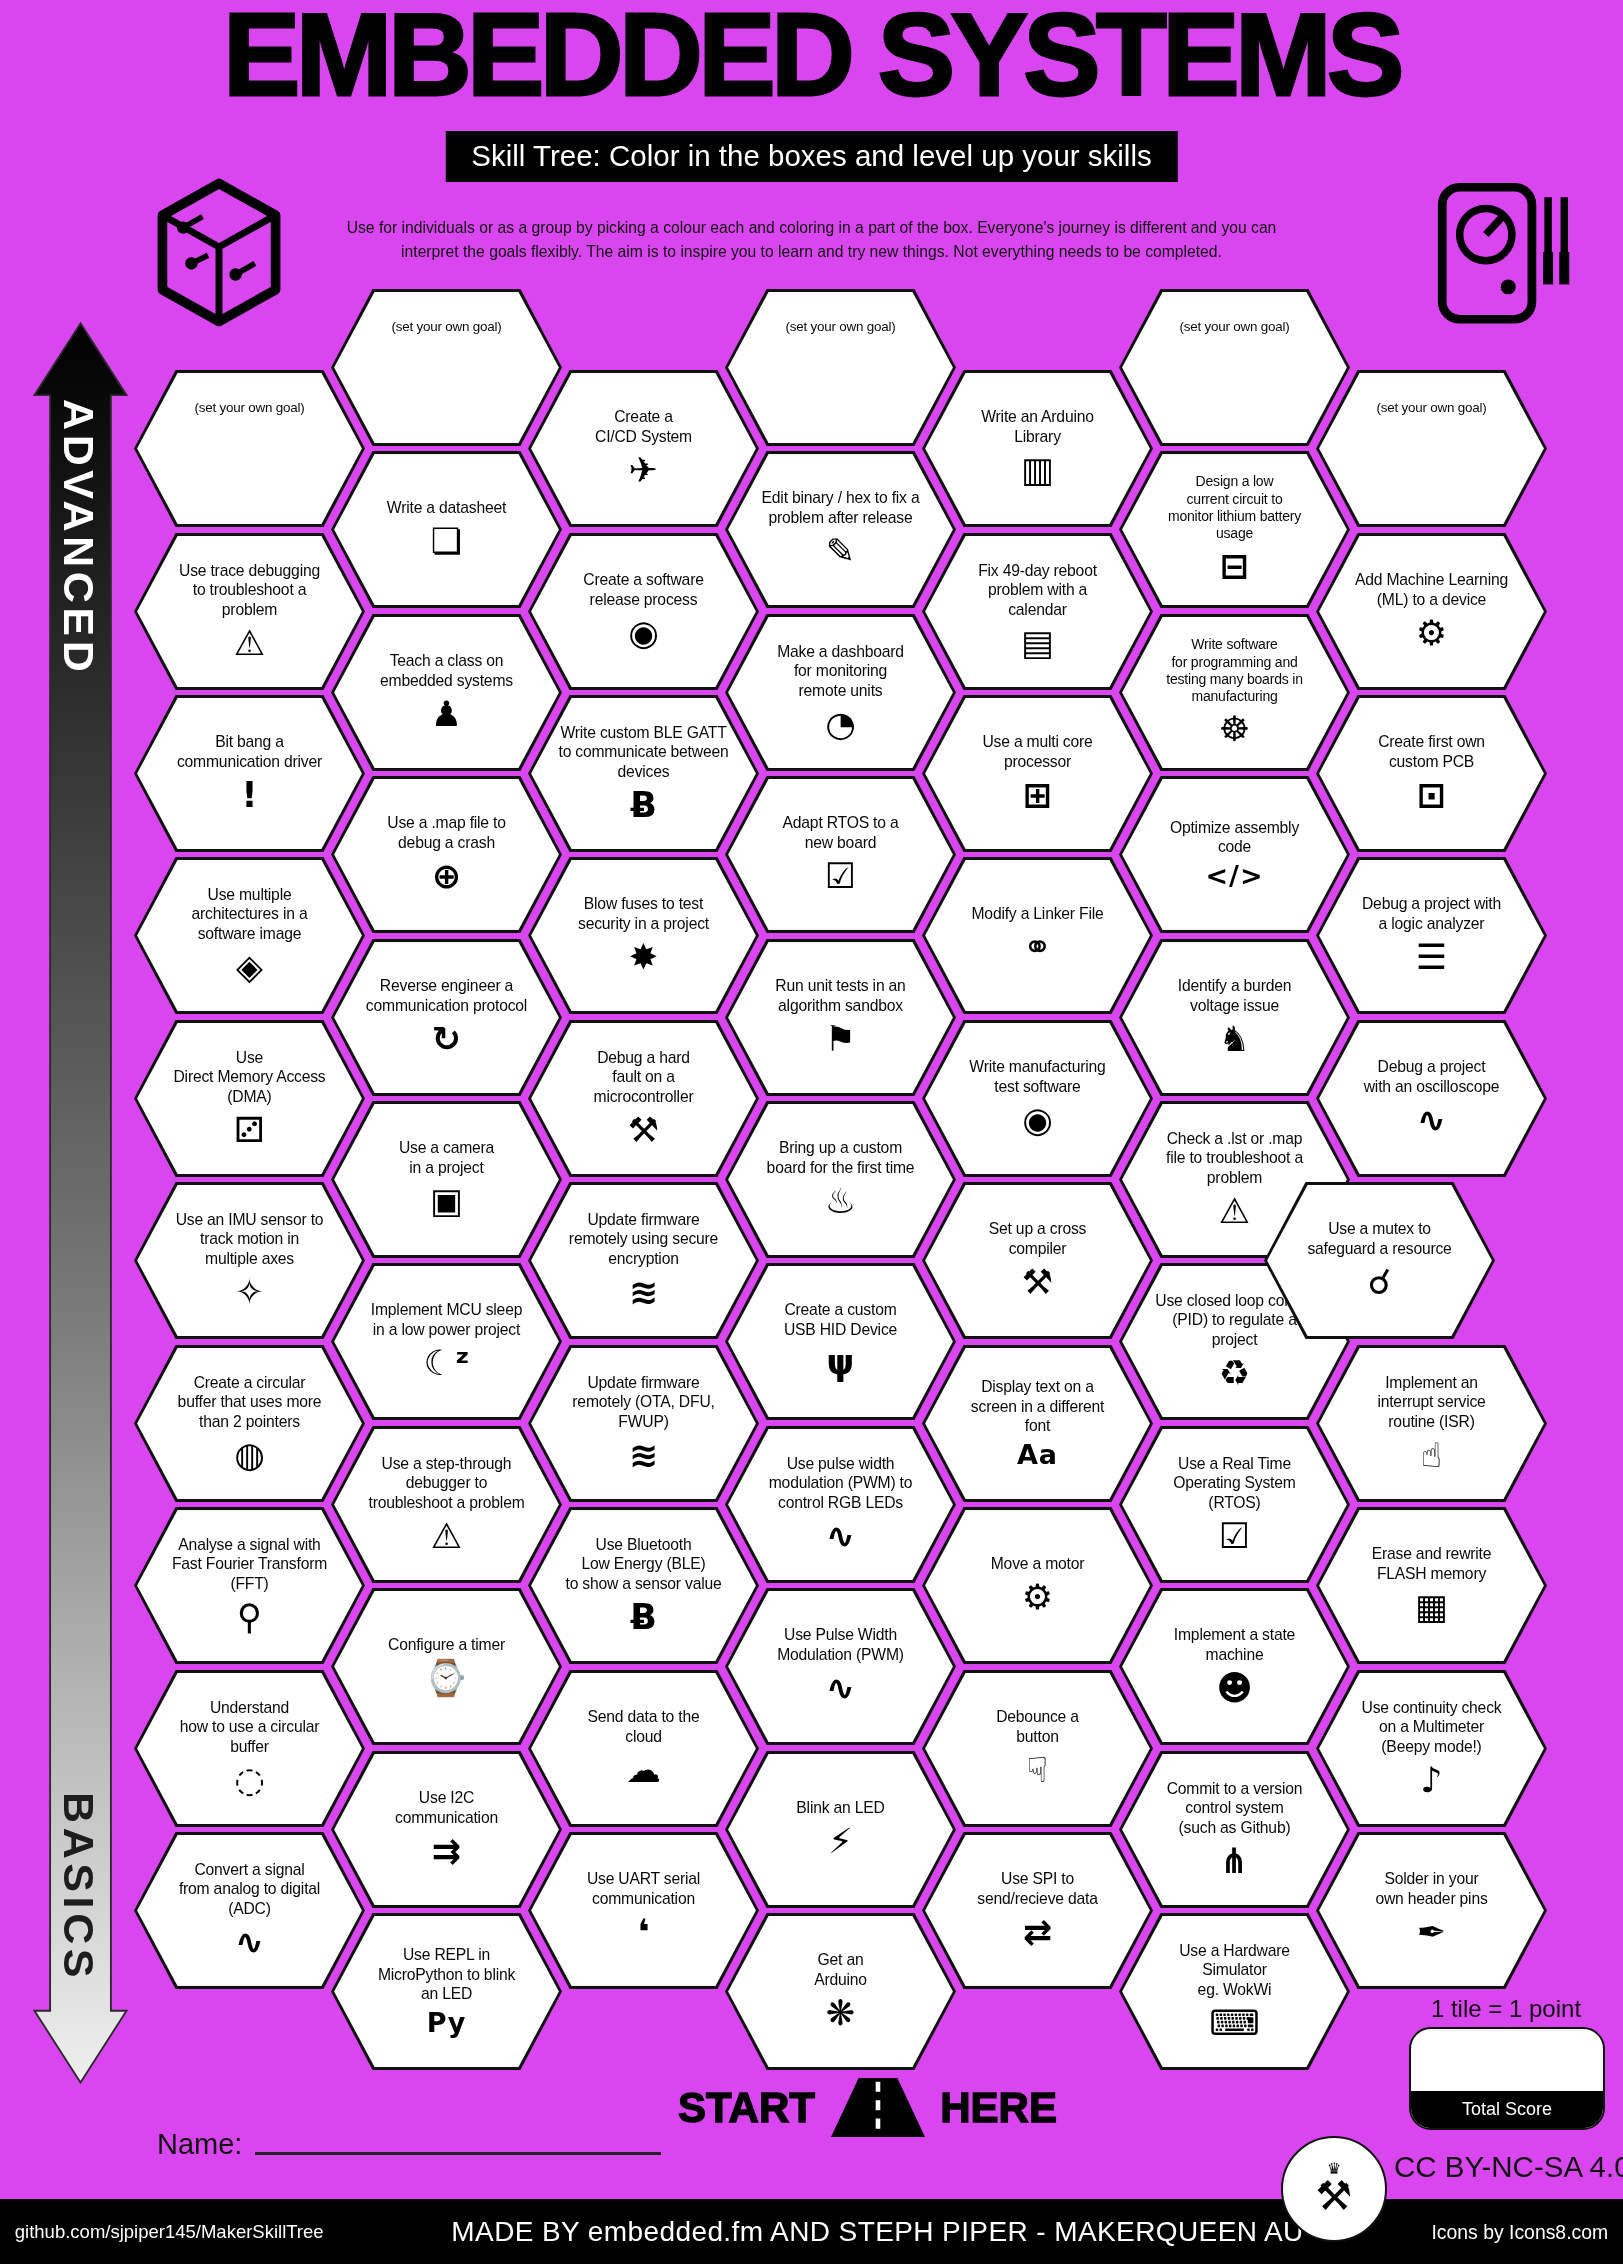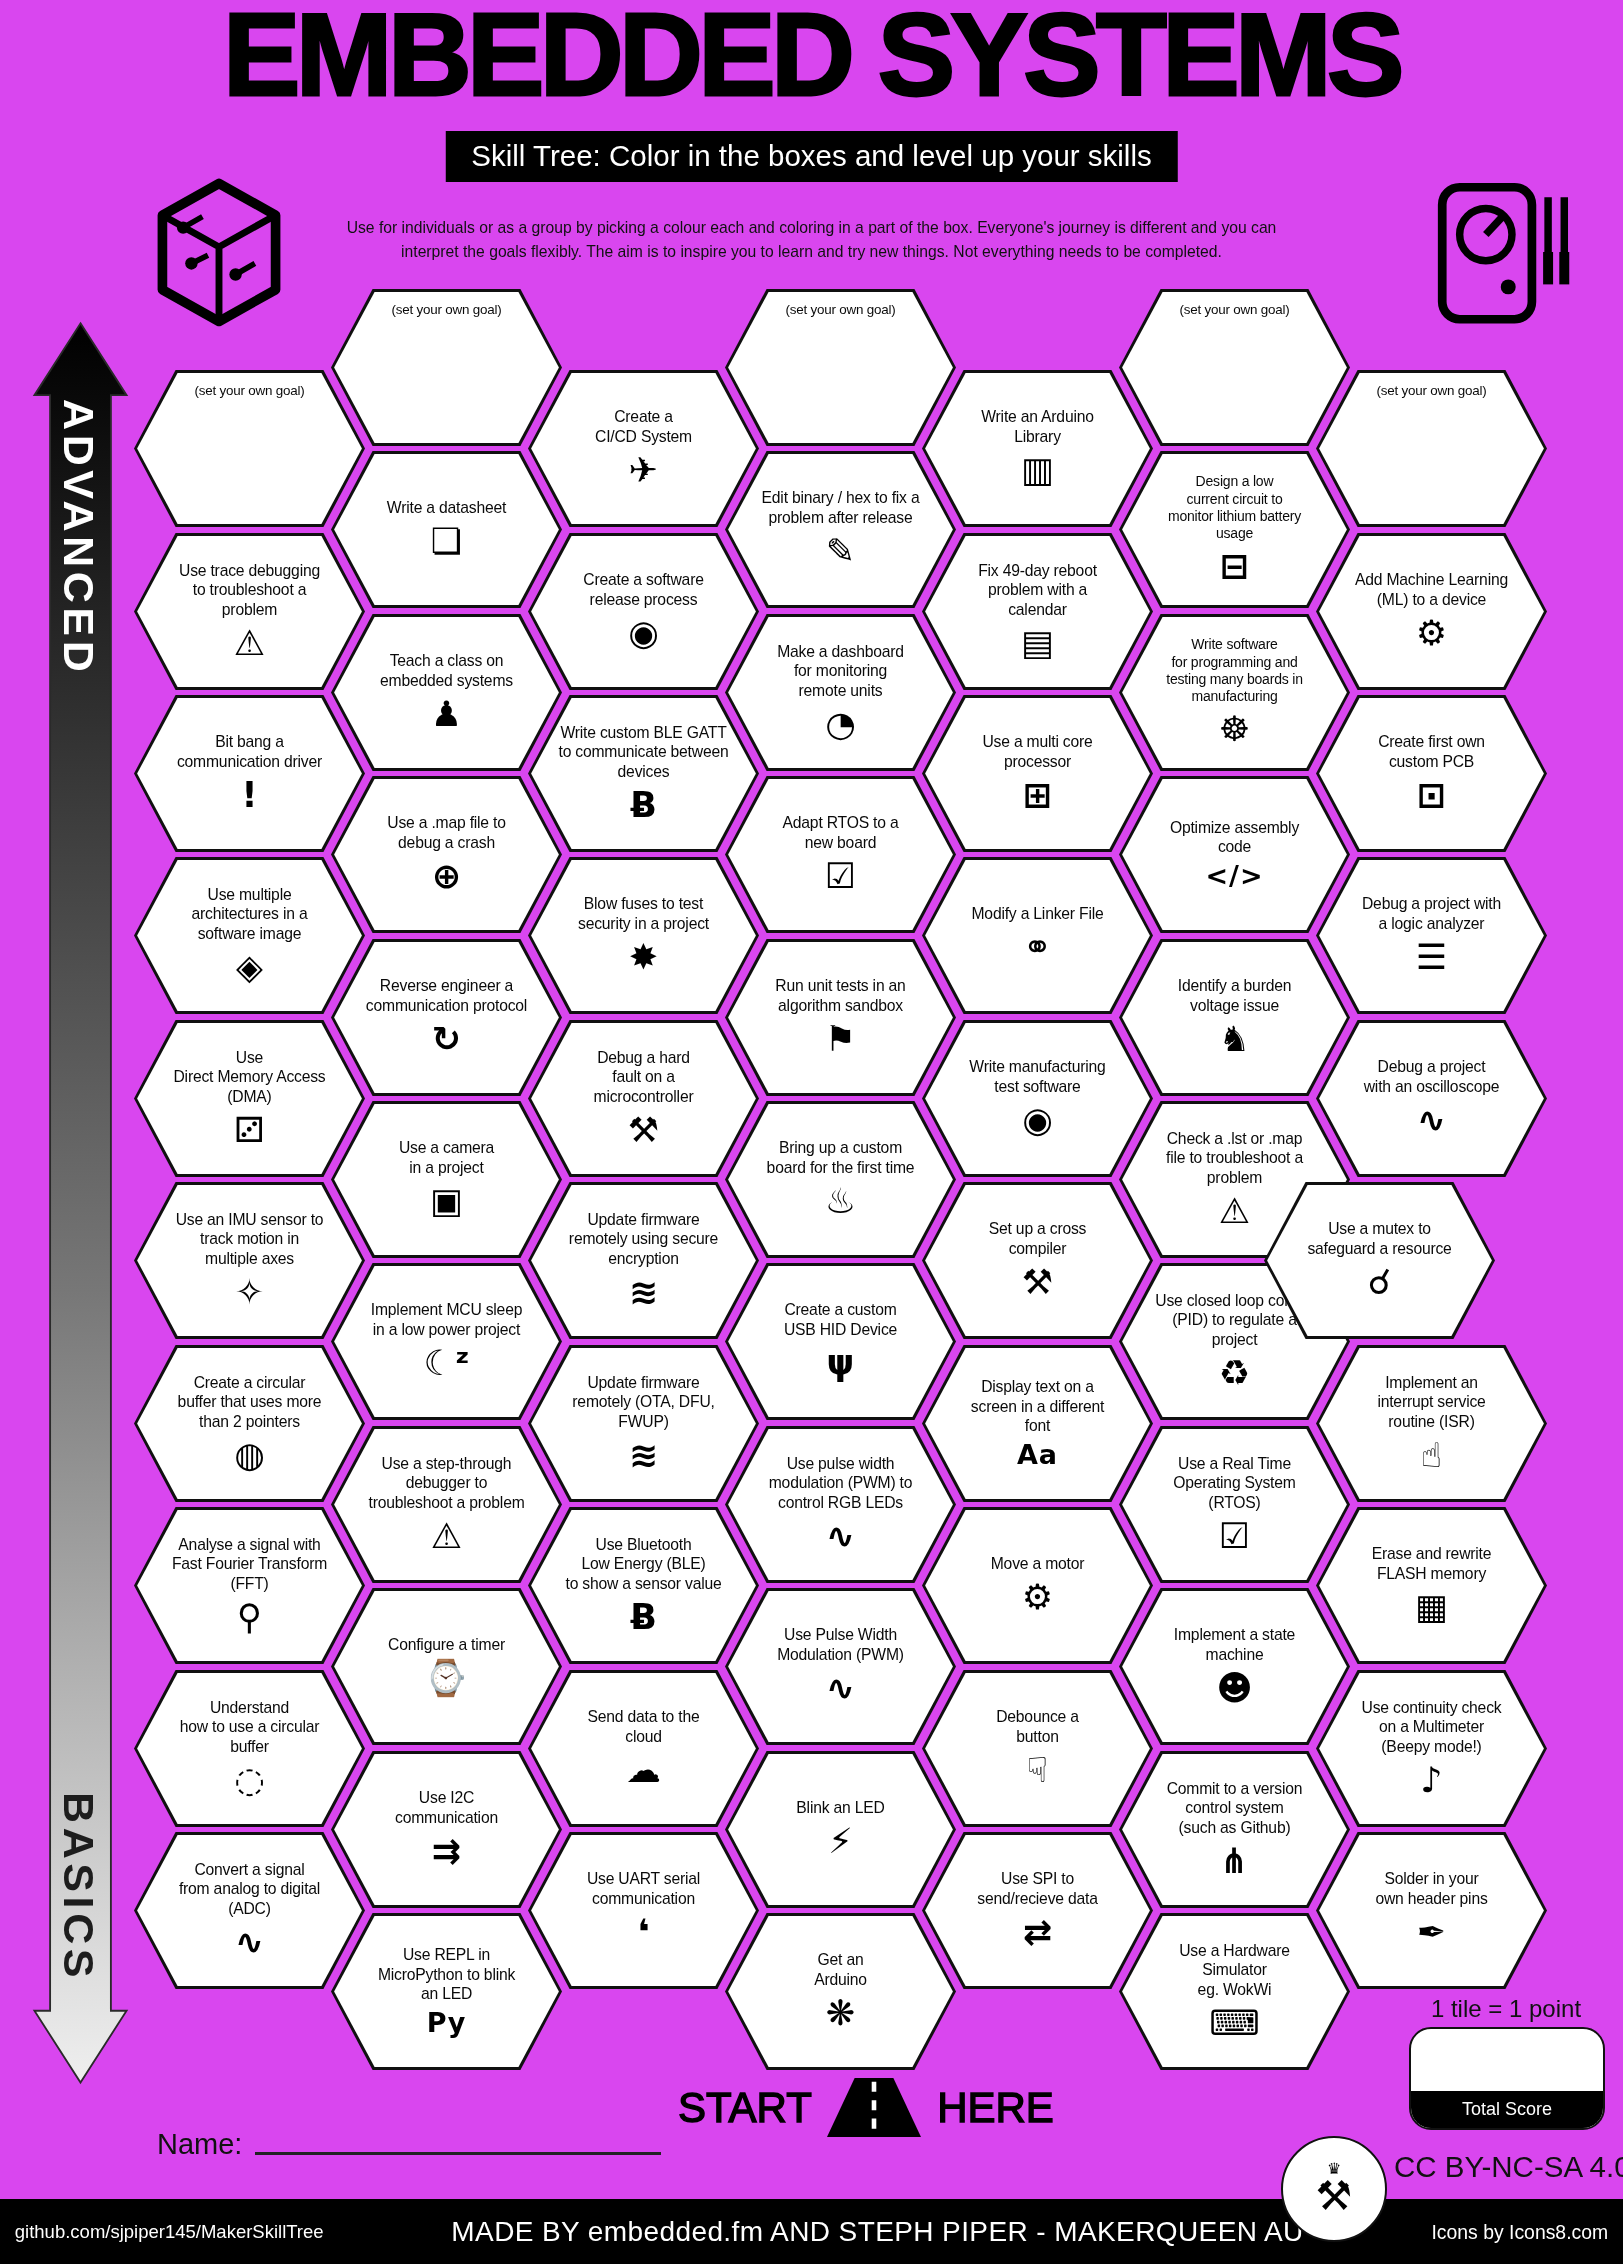--- a/index.html
+++ b/index.html
@@ -28,31 +28,31 @@
   #basics-label{left:103px;top:1792px;font-size:43px;color:#1d1d1d;}
 
   
   .board{position:absolute;left:0;top:0;width:100%;height:100%;}
   .hex{position:absolute;width:231px;height:157px;background:#101010;
        clip-path:polygon(0% 50%,18% 0%,82% 0%,100% 50%,82% 100%,18% 100%);}
   .hex-in{position:absolute;inset:3.1px;background:#fff;
        clip-path:polygon(0% 50%,18% 0%,82% 0%,100% 50%,82% 100%,18% 100%);
        display:flex;flex-direction:column;align-items:center;justify-content:center;
        text-align:center;padding:5.5px 18.5px;box-sizing:border-box;}
-  .hex.goal .hex-in{justify-content:flex-start;padding-top:10px;}
+  .hex.goal .hex-in{justify-content:flex-start;padding-top:27px;}
   .hex-label{font-size:15.7px;line-height:1.24;color:#0a0a0a;white-space:pre-line;letter-spacing:-0.2px;}
   .hex.goal .hex-label{font-size:13.4px;}
   .hex.small .hex-label{font-size:14px;}
   .hex-icon{font-family:"DejaVu Sans",sans-serif;font-size:35px;line-height:1.1;
             margin-top:4.6px;color:#000;font-weight:bold;}
   .hex-icon.texty{font-size:27px;letter-spacing:0.9px;}
 
   
   .start-row{position:absolute;left:678px;top:2078px;display:flex;align-items:center;gap:15.7px;}
-  .start-word{font-size:42px;font-weight:normal;-webkit-text-stroke:1.4px #000;}
+  .start-word{font-size:42px;font-weight:bold;-webkit-text-stroke:1.4px #000;}
 
   
   .name-row{position:absolute;left:157px;top:2128px;display:flex;align-items:flex-end;gap:13px;}
   .name-label{font-size:29px;color:#111;}
   .name-line{width:406px;height:2.3px;background:#222;margin-bottom:6.5px;}
 
   
   .score-note{position:absolute;left:1409px;top:1995px;width:194px;text-align:center;
               font-size:24px;color:#111;}
   .score-box{position:absolute;left:1409px;top:2027px;width:196px;height:103px;background:#fff;

